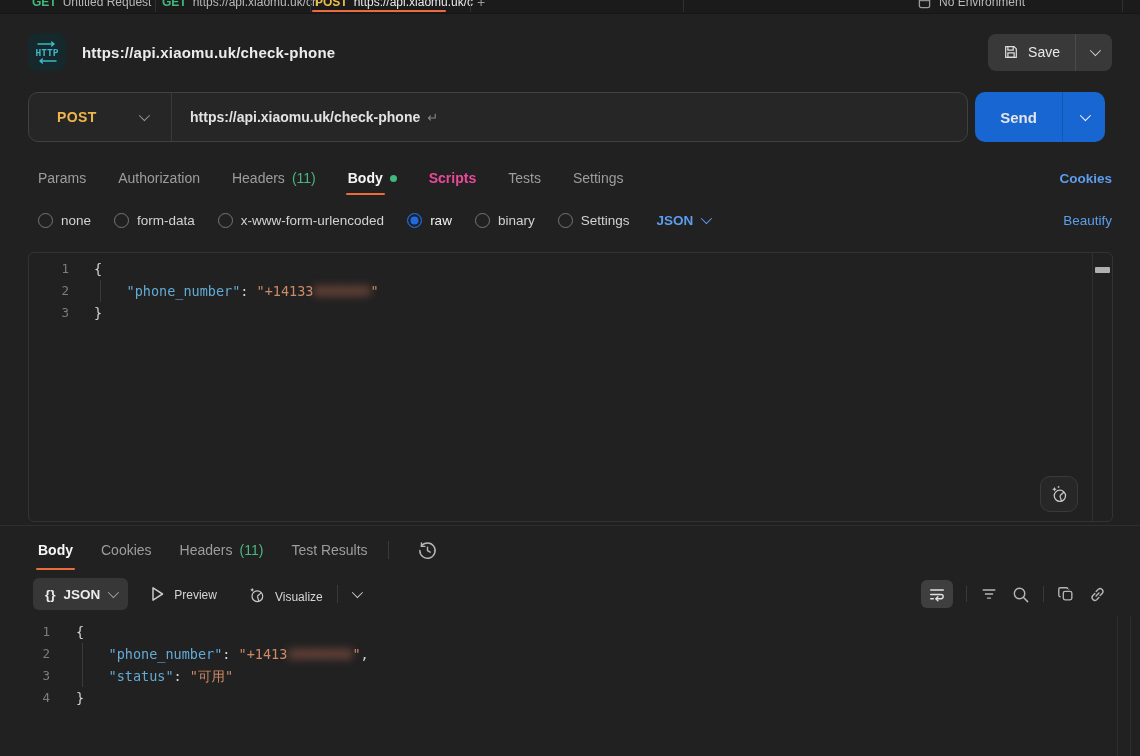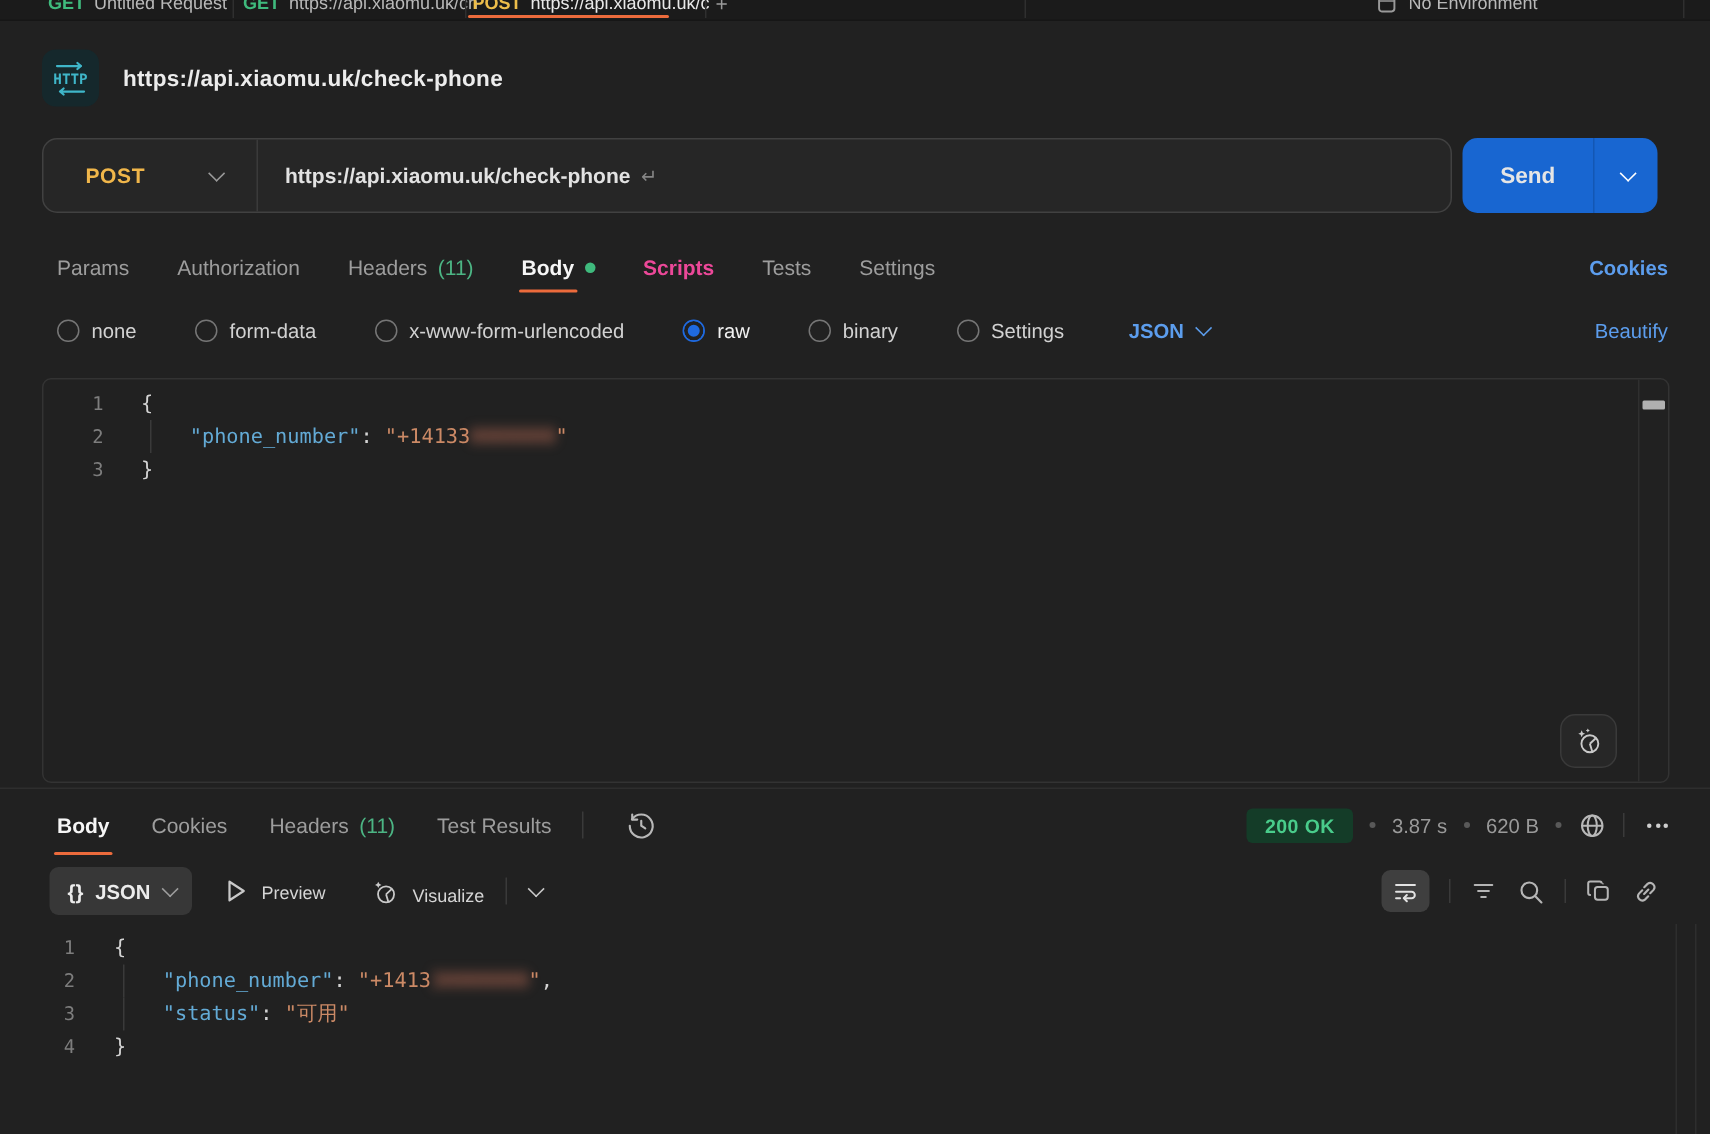--- a/index.html
+++ b/index.html
@@ -58,21 +58,21 @@
   .rtab .count { color:#4cb584; }
   .rtab.active { color:#f6f6f6; font-weight:600; }
   .rtab.bright { color:#ec4899; font-weight:600; }
   .rtab.active::after { content:""; position:absolute; left:-2px; right:12px; bottom:3px;
                         height:2.5px; background:#ec6b3c; border-radius:2px; }
   .green-dot { width:7px; height:7px; border-radius:50%; background:#3fba7d; }
   .cookies-link { margin-left:auto; color:#5c9ded; font-size:13.5px; font-weight:600; cursor:pointer; }
 
   
   .mode-row { position:absolute; top:204px; left:38px; width:1074px; height:32px;
-              display:flex; align-items:center; gap:39px; font-size:13.5px; color:#d2d2d2; }
+              display:flex; align-items:center; gap:23px; font-size:13.5px; color:#d2d2d2; }
   .mode { display:flex; align-items:center; gap:8px; cursor:pointer; white-space:nowrap; }
   .radio { width:15px; height:15px; border-radius:50%; border:1.5px solid #767676; }
   .radio.sel { border:1.5px solid #1f6ae0; background:#1f6ae0;
                box-shadow: inset 0 0 0 2.5px #212121; }
   .lang-sel { display:flex; align-items:center; gap:8px; color:#5c9ded; font-weight:600; margin-left:4px; cursor:pointer; }
   .beautify-link { margin-left:auto; color:#5c9ded; font-weight:400; cursor:pointer; }
 
   
   .code-font { font-family:"DejaVu Sans Mono", monospace; font-size:13.5px; }
   .req-editor { position:absolute; top:252px; left:28px; width:1085px; height:270px;
@@ -160,20 +160,34 @@
 
   <div class="title-row">
     <div class="http-icon">
       <svg width="30" height="30" viewBox="0 0 30 30">
         <path d="M6 7h16m0 0l-2.4-2m2.4 2l-2.4 2" stroke="#3fb6c9" stroke-width="1.5" fill="none" stroke-linecap="round"></path>
         <text x="15" y="19" text-anchor="middle" font-family="DejaVu Sans Mono, monospace" font-size="9.5" font-weight="bold" fill="#3fb6c9">HTTP</text>
         <path d="M24 24H8m0 0l2.4-2M8 24l2.4 2" stroke="#3fb6c9" stroke-width="1.5" fill="none" stroke-linecap="round"></path>
       </svg>
     </div>
     <div class="req-title">https://api.xiaomu.uk/check-phone</div>
+    <div class="save-btn">
+      <div class="save-main">
+        <svg width="16" height="16" viewBox="0 0 18 18">
+            <path d="M3 3h9.5L15 5.5V15H3z" fill="none" stroke="#dcdcdc" stroke-width="1.4" stroke-linejoin="round"></path>
+            <path d="M5.5 3v4h6V3" fill="none" stroke="#dcdcdc" stroke-width="1.4"></path>
+            <rect x="5.5" y="10" width="7" height="5" fill="none" stroke="#dcdcdc" stroke-width="1.4"></rect>
+          </svg>
+        <span>Save</span>
+      </div>
+      <div class="save-sep"></div>
+      <div class="save-caret">
+          <i class="caret-down" style="color:#cfcfcf"></i>
+        </div>
+    </div>
   </div>
 
   <div class="url-row">
     <div class="method-sel">
       <span class="method-label">POST</span>
       <i class="caret-down" style="color:#9a9a9a"></i>
     </div>
     <div class="url-sep"></div>
     <div class="url-text"><span>https://api.xiaomu.uk/check-phone</span><span class="url-enter">↵</span></div>
   </div>
@@ -290,41 +304,20 @@
         <span>Test Results</span>
       </div>
     <div class="hist-sep"></div>
     <div class="tool">
       <svg width="21" height="21" viewBox="0 0 22 22">
         <path d="M4.5 6.5A8 8 0 1 1 3 11" fill="none" stroke="#b8b8b8" stroke-width="1.5" stroke-linecap="round"></path>
         <path d="M4.7 3.2v3.5h3.5" fill="none" stroke="#b8b8b8" stroke-width="1.5" stroke-linecap="round" stroke-linejoin="round"></path>
         <path d="M11 7.5V11l2.8 1.8" fill="none" stroke="#b8b8b8" stroke-width="1.5" stroke-linecap="round"></path>
       </svg>
     </div>
-    <div class="resp-meta">
-      <span class="status-badge">200 OK</span>
-      <i class="sep-dot"></i>
-      <span class="meta-txt">3.87 s</span>
-      <i class="sep-dot"></i>
-      <span class="meta-txt">620 B</span>
-      <i class="sep-dot"></i>
-      <span class="tool">
-        <svg width="19" height="19" viewBox="0 0 20 20">
-          <circle cx="10" cy="10" r="7.2" fill="none" stroke="#b8b8b8" stroke-width="1.4"></circle>
-          <ellipse cx="10" cy="10" rx="3.2" ry="7.2" fill="none" stroke="#b8b8b8" stroke-width="1.4"></ellipse>
-          <path d="M2.8 10h14.4" stroke="#b8b8b8" stroke-width="1.4"></path>
-        </svg>
-      </span>
-      <i class="meta-sep"></i>
-      <span class="dots3">
-          <i></i>
-          <i></i>
-          <i></i>
-        </span>
-    </div>
   </div>
 
   <div class="resp-toolbar">
     <div class="json-btn">
       <span>{}</span>
       <span>JSON</span>
       <i class="caret-down" style="color:#9e9e9e"></i>
     </div>
     <div class="tb-item" style="margin-left:22px">
       <svg width="15" height="16" viewBox="0 0 14 16">

